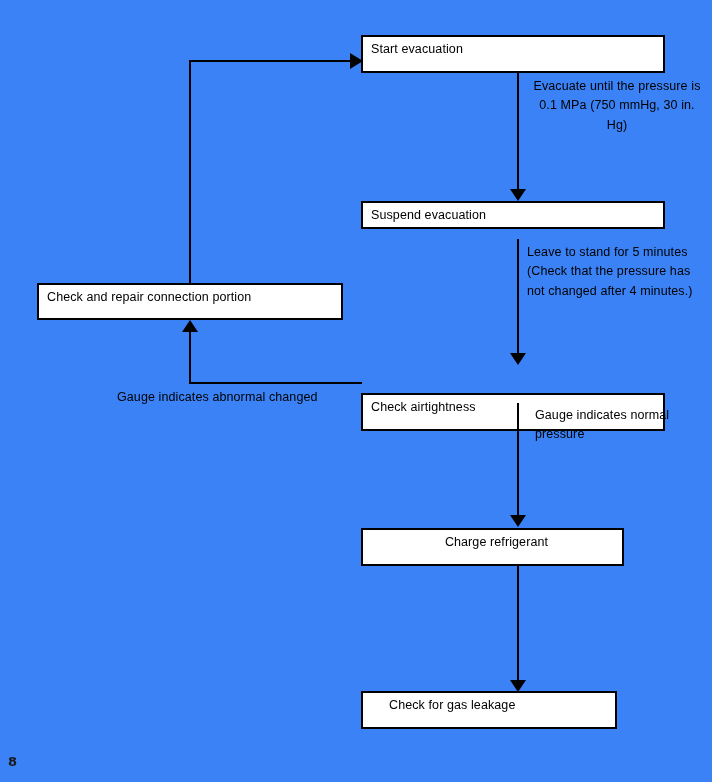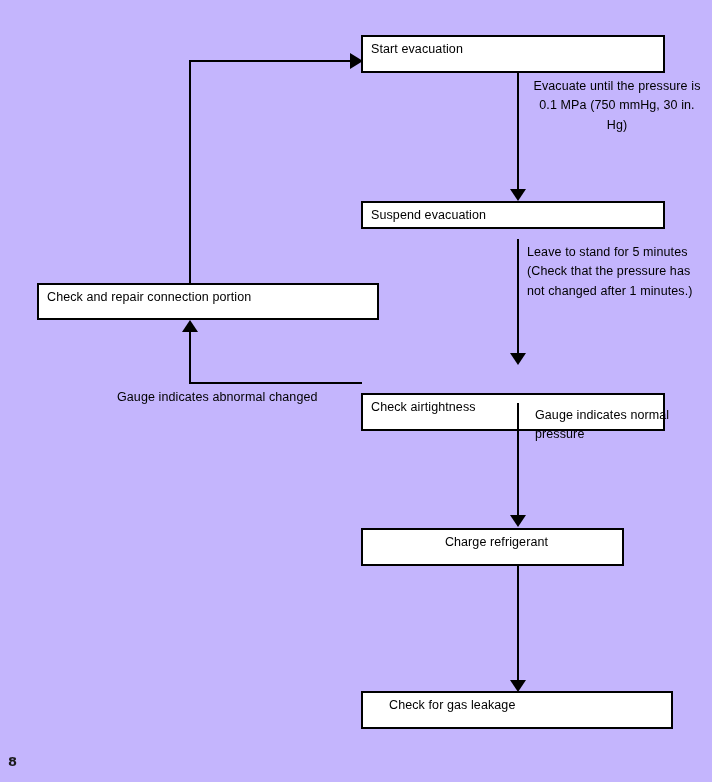--- a/index.html
+++ b/index.html
@@ -8,21 +8,21 @@
     background: #ffffff;
   }
   body {
     font-family: "Liberation Sans", sans-serif;
     color: #000000;
   }
   #canvas {
     position: relative;
     width: 712px;
     height: 782px;
-    background: #c4b5fd;
+    background: #3b82f6;
     overflow: hidden;
   }
   .node {
     position: absolute;
     box-sizing: border-box;
     border: 2px solid #000000;
     background: #ffffff;
     font-size: 12.5px;
     line-height: 1.1;
     color: #000000;
@@ -103,23 +103,23 @@
 Hg)</div>
 
   <div class="node" style="left:361px; top:201px; width:304px; height:28px;">
     <span>Suspend evacuation</span>
   </div>
 
   <div class="line-v" style="left:517px; top:239px; height:114px;"></div>
   <div class="arrow-down" style="left:510px; top:353px;"></div>
   <div class="edge-label" style="left:527px; top:243px; width:185px;">Leave to stand for 5 minutes
 (Check that the pressure has
-not changed after 1 minutes.)</div>
+not changed after 4 minutes.)</div>
 
-  <div class="node" style="left:37px; top:283px; width:342px; height:37px;">
+  <div class="node" style="left:37px; top:283px; width:306px; height:37px;">
     <span>Check and repair connection portion</span>
   </div>
 
   <div class="line-h" style="left:189px; top:382px; width:173px;"></div>
   <div class="line-v" style="left:189px; top:332px; height:50px;"></div>
   <div class="arrow-up" style="left:182px; top:320px;"></div>
   <div class="edge-label" style="left:117px; top:388px; width:260px;">Gauge indicates abnormal changed</div>
 
   <div class="node" style="left:361px; top:365px; width:304px; height:38px;margin-top:28px;">
     <span>Check airtightness</span>
@@ -130,19 +130,19 @@
   <div class="edge-label" style="left:527px; top:406px; width:180px;margin-left:8px;">Gauge indicates normal
 pressure</div>
 
   <div class="node" style="left:361px; top:528px; width:263px; height:38px;text-align:center;">
     <span>Charge refrigerant</span>
   </div>
 
   <div class="line-v" style="left:517px; top:566px; height:114px;"></div>
   <div class="arrow-down" style="left:510px; top:680px;"></div>
 
-  <div class="node" style="left:361px; top:691px; width:312px; height:38px;padding-left:26px;">
+  <div class="node" style="left:361px; top:691px; width:256px; height:38px;padding-left:26px;">
     <span>Check for gas leakage</span>
   </div>
 
   <div class="corner-mark" style="left:8px; top:755px;">8</div>
 
 </div>
 
 </body></html>

